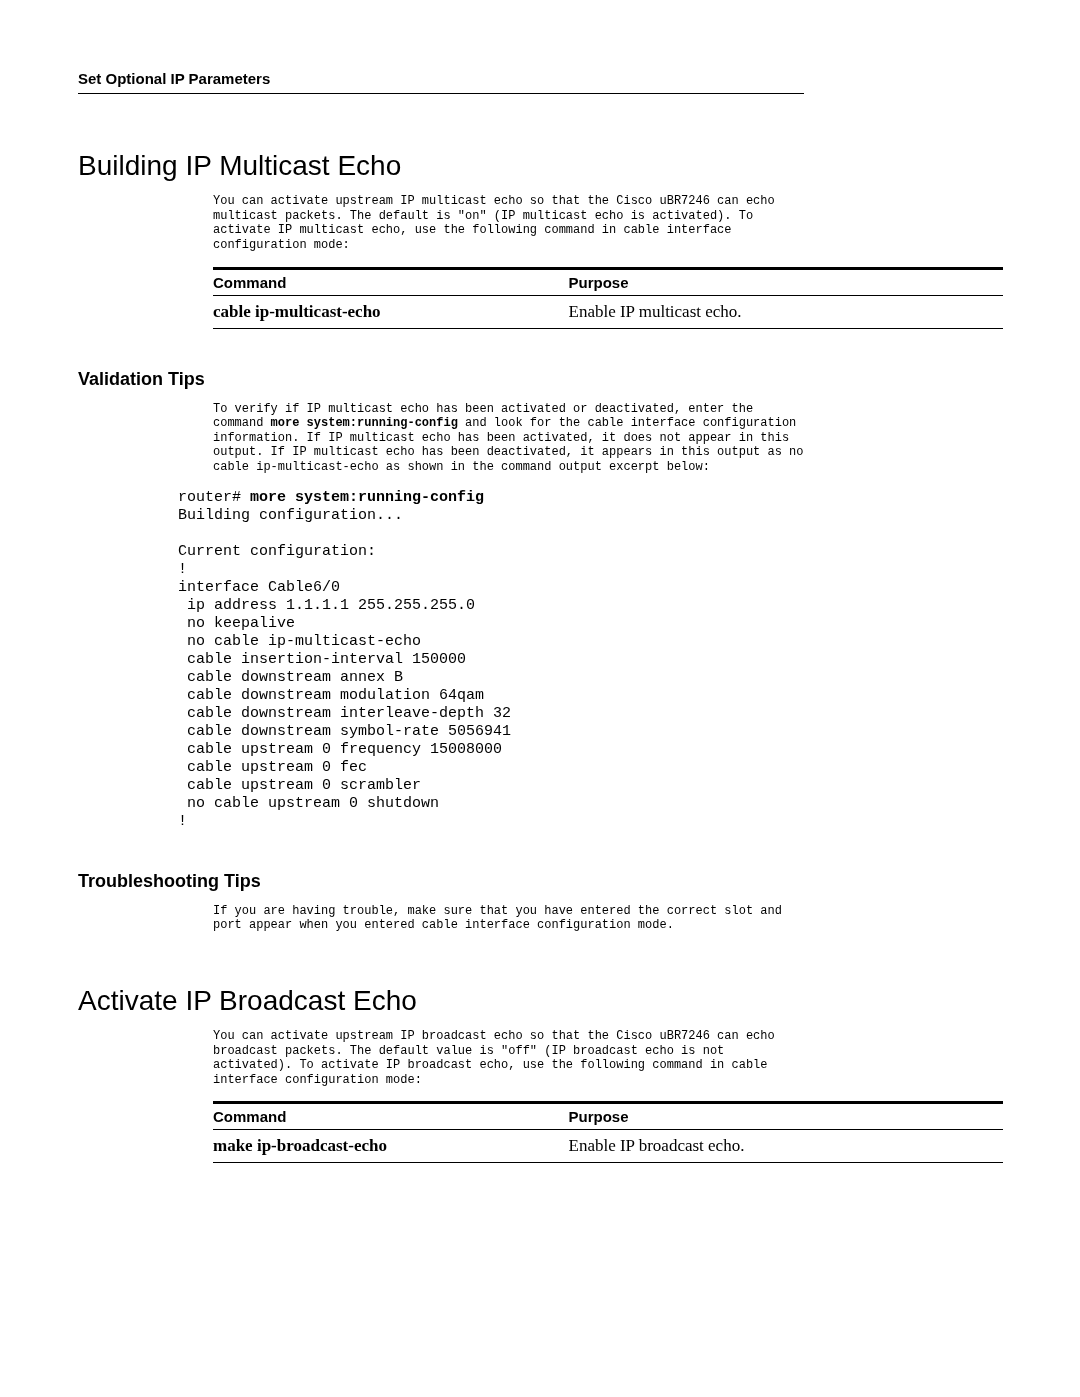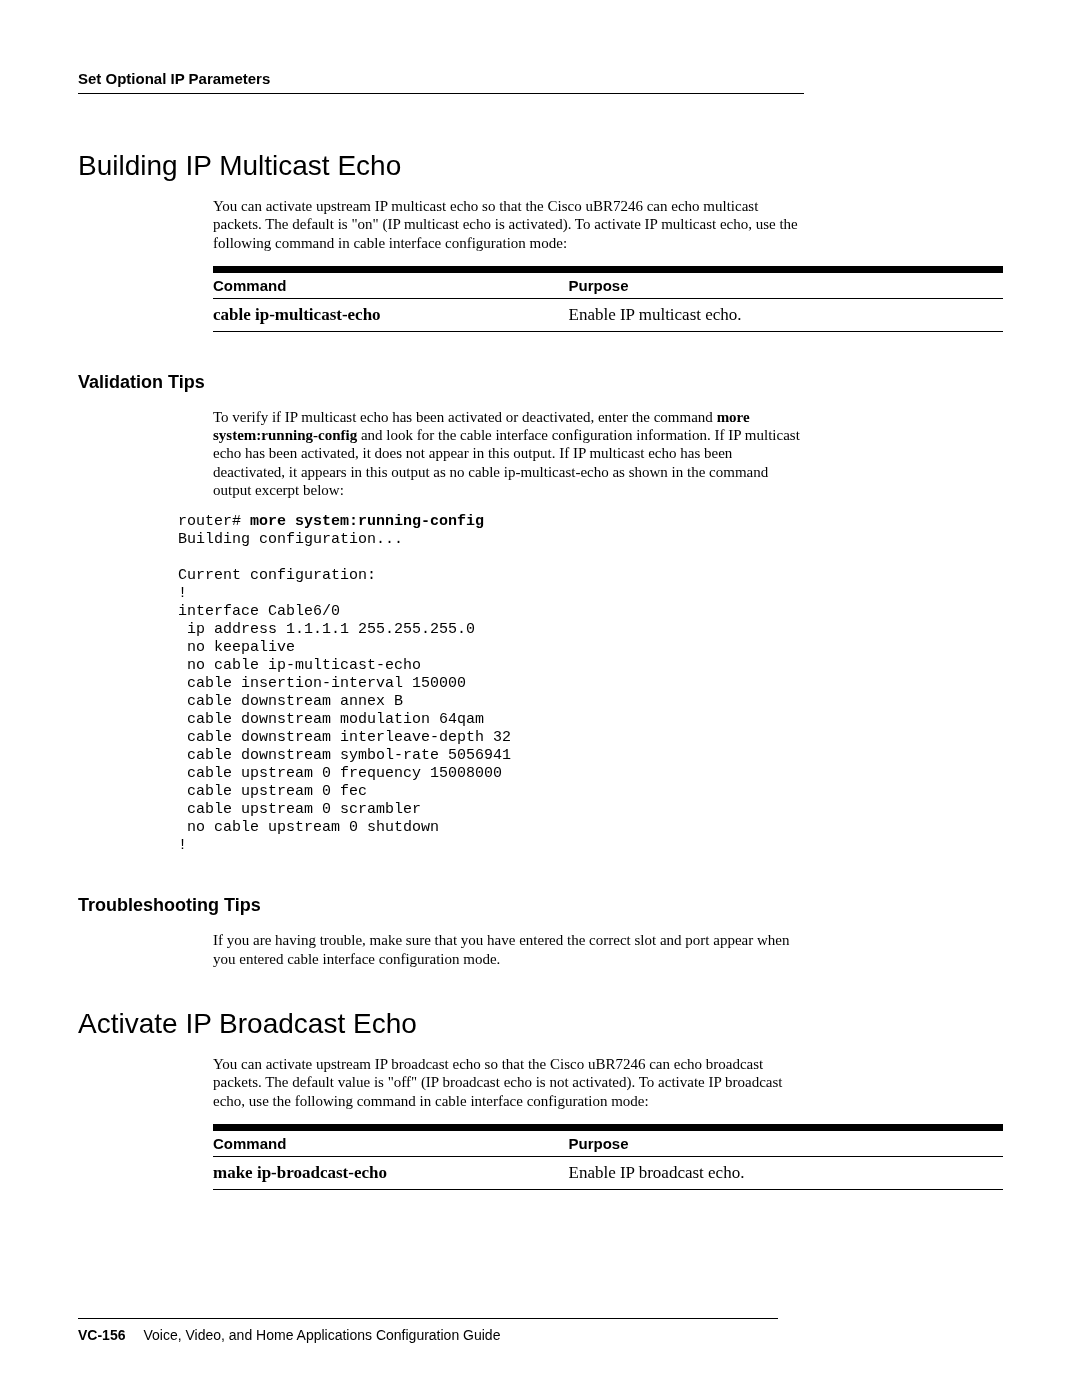--- a/index.html
+++ b/index.html
@@ -36,37 +36,38 @@
     margin: 0 0 12px 0;
   }
   .h3 {
     font-family: Arial, Helvetica, sans-serif;
     font-size: 18px;
     font-weight: 700;
     margin: 40px 0 10px 0;
   }
   .body-text {
     margin-left: 135px;
-    font-size: 15px;
+    font-size: 12px;
     line-height: 1.22;
     margin-bottom: 14px;
+    font-family: Liberation Mono, monospace;
   }
   .cmd-table {
     margin-left: 135px;
     width: 790px;
     border-collapse: collapse;
     margin-top: 6px;
   }
   .cmd-table th {
     font-family: Arial, Helvetica, sans-serif;
     font-size: 15px;
     font-weight: bold;
     text-align: left;
     padding: 4px 0 4px 0;
-    border-top: 7px solid #000000;
+    border-top: 3px solid #000000;
     border-bottom: 1px solid #000;
   }
   .cmd-table td {
     padding: 6px 0;
     border-bottom: 1px solid #000;
     font-size: 17px;
     vertical-align: top;
   }
   .cmd-table td.cmd { font-weight: bold; font-family: "Times New Roman", Times, serif; }
   .code-block {
@@ -147,39 +148,33 @@
  cable upstream 0 frequency 15008000
  cable upstream 0 fec
  cable upstream 0 scrambler
  no cable upstream 0 shutdown
 !</span></div>
 
   <h3 class="h3">Troubleshooting Tips</h3>
 
   <p class="body-text">If you are having trouble, make sure that you have entered the correct slot and port appear when you entered cable interface configuration mode.</p>
 
-  <h2 class="h2" style="margin-top:40px;">Activate IP Broadcast Echo</h2>
+  <h2 class="h2" style="margin-top:52px;">Activate IP Broadcast Echo</h2>
 
   <p class="body-text">You can activate upstream IP broadcast echo so that the Cisco uBR7246 can echo broadcast packets. The default value is "off" (IP broadcast echo is not activated). To activate IP broadcast echo, use the following command in cable interface configuration mode:</p>
 
   <table class="cmd-table">
     <thead>
       <tr>
         <th style="width:45%;">Command</th>
         <th>Purpose</th>
       </tr>
     </thead>
     <tbody>
       <tr>
         <td class="cmd">make ip-broadcast-echo</td>
         <td>Enable IP broadcast echo.</td>
       </tr>
     </tbody>
   </table>
 
-  <div class="footer">
-    <hr class="footer-rule">
-    <div class="footer-line">
-      <span class="pn">VC-156</span><span>Voice, Video, and Home Applications Configuration Guide</span>
-    </div>
-  </div>
 
 </div>
 
 </body></html>

